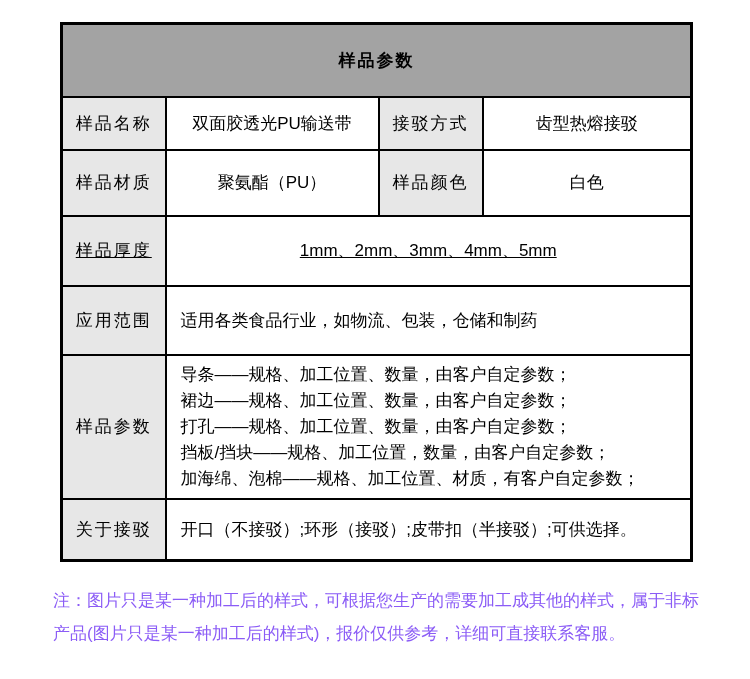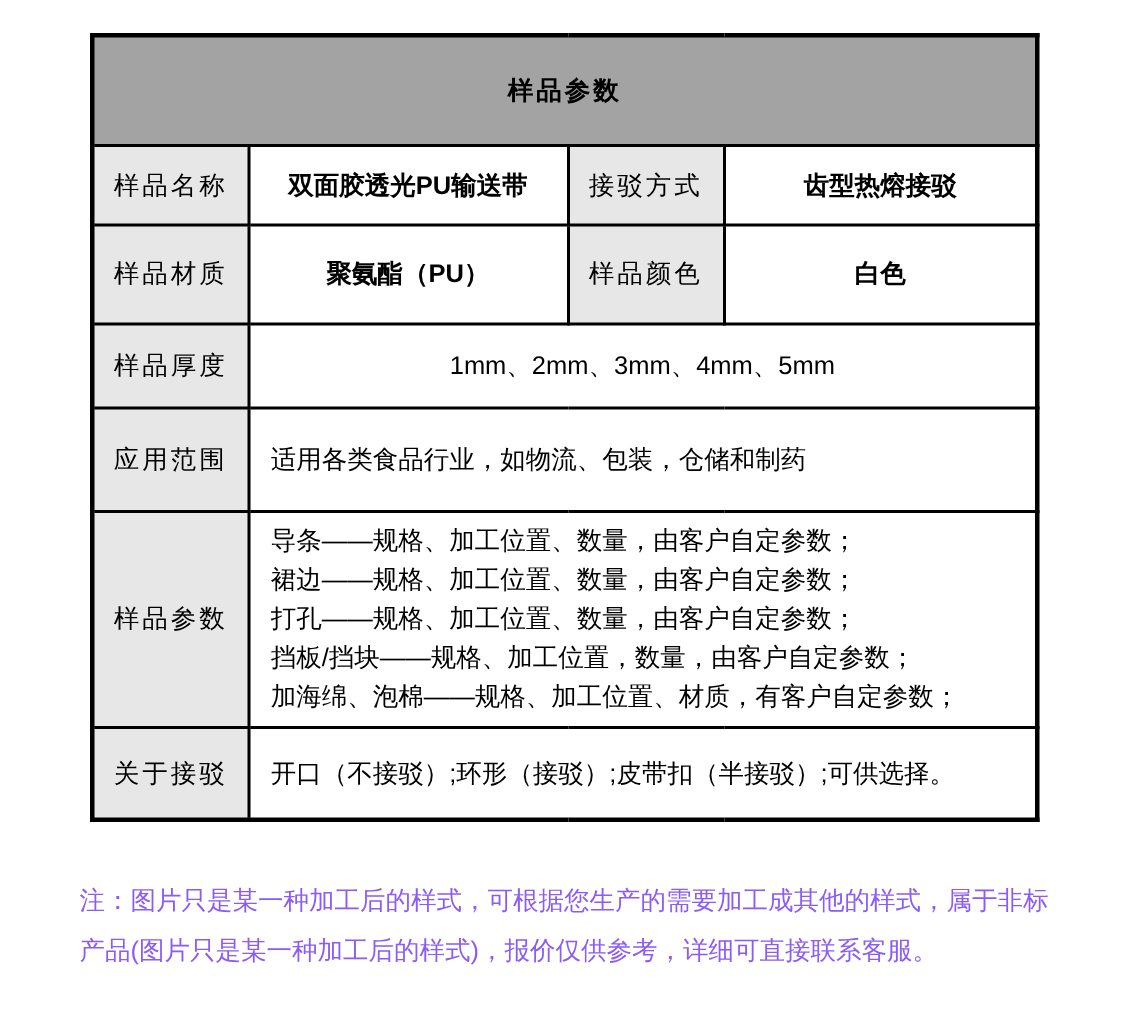--- a/index.html
+++ b/index.html
@@ -33,36 +33,36 @@
     background: #a3a3a3;
   }
   td.label-cell {
     background: #e7e7e7;
     text-align: center;
     letter-spacing: 2px;
     font-weight: 400;
   }
   td.value-bold {
     text-align: center;
-    font-weight: bold;
+    font-weight: normal;
   }
   td.value-center {
     text-align: center;
     font-weight: 400;
   }
   td.value-left {
     text-align: left;
     padding-left: 14px;
     padding-right: 10px;
     font-weight: 400;
     margin-left: 16px;
   }
   tr.r-name  td { height: 53px; }
   tr.r-mat   td { height: 66px; }
-  tr.r-thick td { height: 56px; }
+  tr.r-thick td { height: 70px; text-decoration: underline; }
   tr.r-app   td { height: 69px; }
   tr.r-spec  td { height: 144px; }
   tr.r-joint td { height: 62px; }
 
   .spec-lines {
     display: flex;
     flex-direction: column;
     justify-content: center;
   }
   .spec-lines div {

